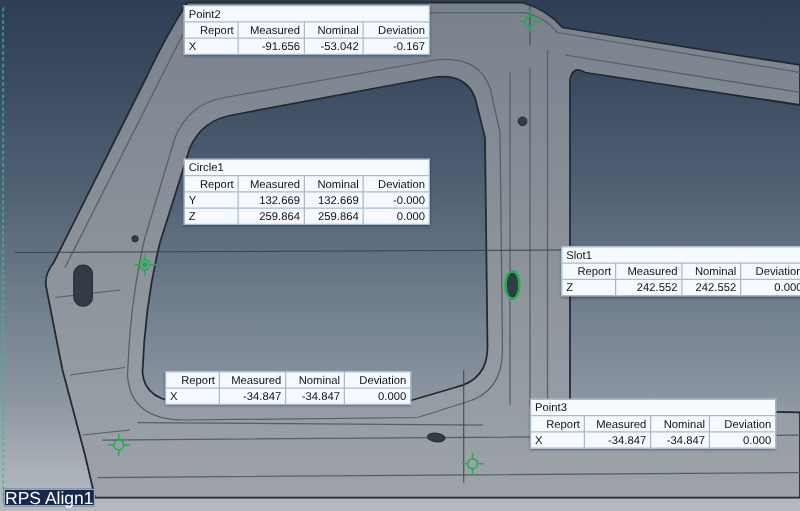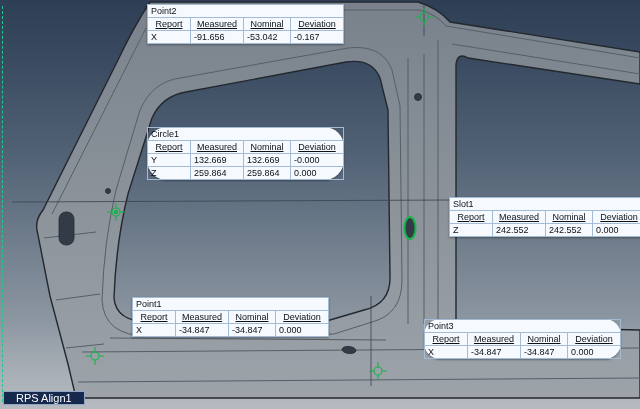--- a/index.html
+++ b/index.html
@@ -19,50 +19,50 @@
   
   .meas-table {
     position:absolute; border-collapse:collapse;
     background:#f6fafe; color:#0d1116;
     font-size:9px; line-height:11px;
     border:1px solid #7c9cbd;
     box-shadow:0 1px 2px rgba(0,0,0,.35);
   }
   .meas-table td { border:1px solid #a4bcd3; padding:0 3px; height:12px; white-space:nowrap; }
   .meas-table td.title { text-align:left; }
-  .meas-table td.hdr { text-align:center;text-decoration:underline; }
+  .meas-table td.hdr { text-align:right; }
   .meas-table td.axis { text-align:left; }
-  .meas-table td.num { }
+  .meas-table td.num { text-align:right; }
   .c-report { min-width:36px; }
   .c-meas   { min-width:46px; }
   .c-nom    { min-width:40px;margin-left:36px; }
   .c-dev    { min-width:46px; }
 
   #tbl-point2  { left:147px; top:4px;   }
-  #tbl-circle1 { left:147px; top:127px;border-radius:20px; }
+  #tbl-circle1 { left:147px; top:127px; }
   #tbl-slot1   { left:449px; top:197px; }
   #tbl-point1  { left:132px; top:297px; }
-  #tbl-point3  { left:424px; top:319px;border-radius:16px; }
+  #tbl-point3  { left:424px; top:319px; }
 
   
   .marker { position:absolute; width:18px; height:18px; margin:-9px 0 0 -9px; }
   .marker svg { display:block; }
   #mk-point2  { left:424px; top:17px;  }
   #mk-circle1 { left:116px; top:212px; }
   #mk-point1  { left:95px;  top:356px; }
   #mk-point3  { left:378px; top:371px; }
   .marker-slot { position:absolute; width:20px; height:30px; margin:-15px 0 0 -10px; }
   #mk-slot1   { left:410px; top:228px; }
 
   
   .rps-label {
     position:absolute; left:3px; top:391px;
     background:#16294d; color:#ffffff;
     border:1px solid #8fa6c4;
-    font-size:11px; line-height:10px; padding:1px 12px;
+    font-size:14px; line-height:10px; padding:1px 0;
     white-space:nowrap;
   }
 </style>
 </head>
 <body>
 
 <div class="stage">
 
   <svg class="cad-svg" width="640" height="409" viewBox="0 0 640 409">
     <defs>
@@ -195,23 +195,20 @@
       <td class="num">242.552</td>
       <td class="num">242.552</td>
       <td class="num">0.000</td>
     </tr>
     </tbody>
   </table>
 
   <table class="meas-table" id="tbl-point1">
     <tbody>
     <tr>
-      <td class="title" colspan="4">Point1</td>
-    </tr>
-    <tr>
       <td class="hdr c-report">Report</td>
       <td class="hdr c-meas">Measured</td>
       <td class="hdr c-nom">Nominal</td>
       <td class="hdr c-dev">Deviation</td>
     </tr>
     <tr>
       <td class="axis">X</td>
       <td class="num">-34.847</td>
       <td class="num">-34.847</td>
       <td class="num">0.000</td>

